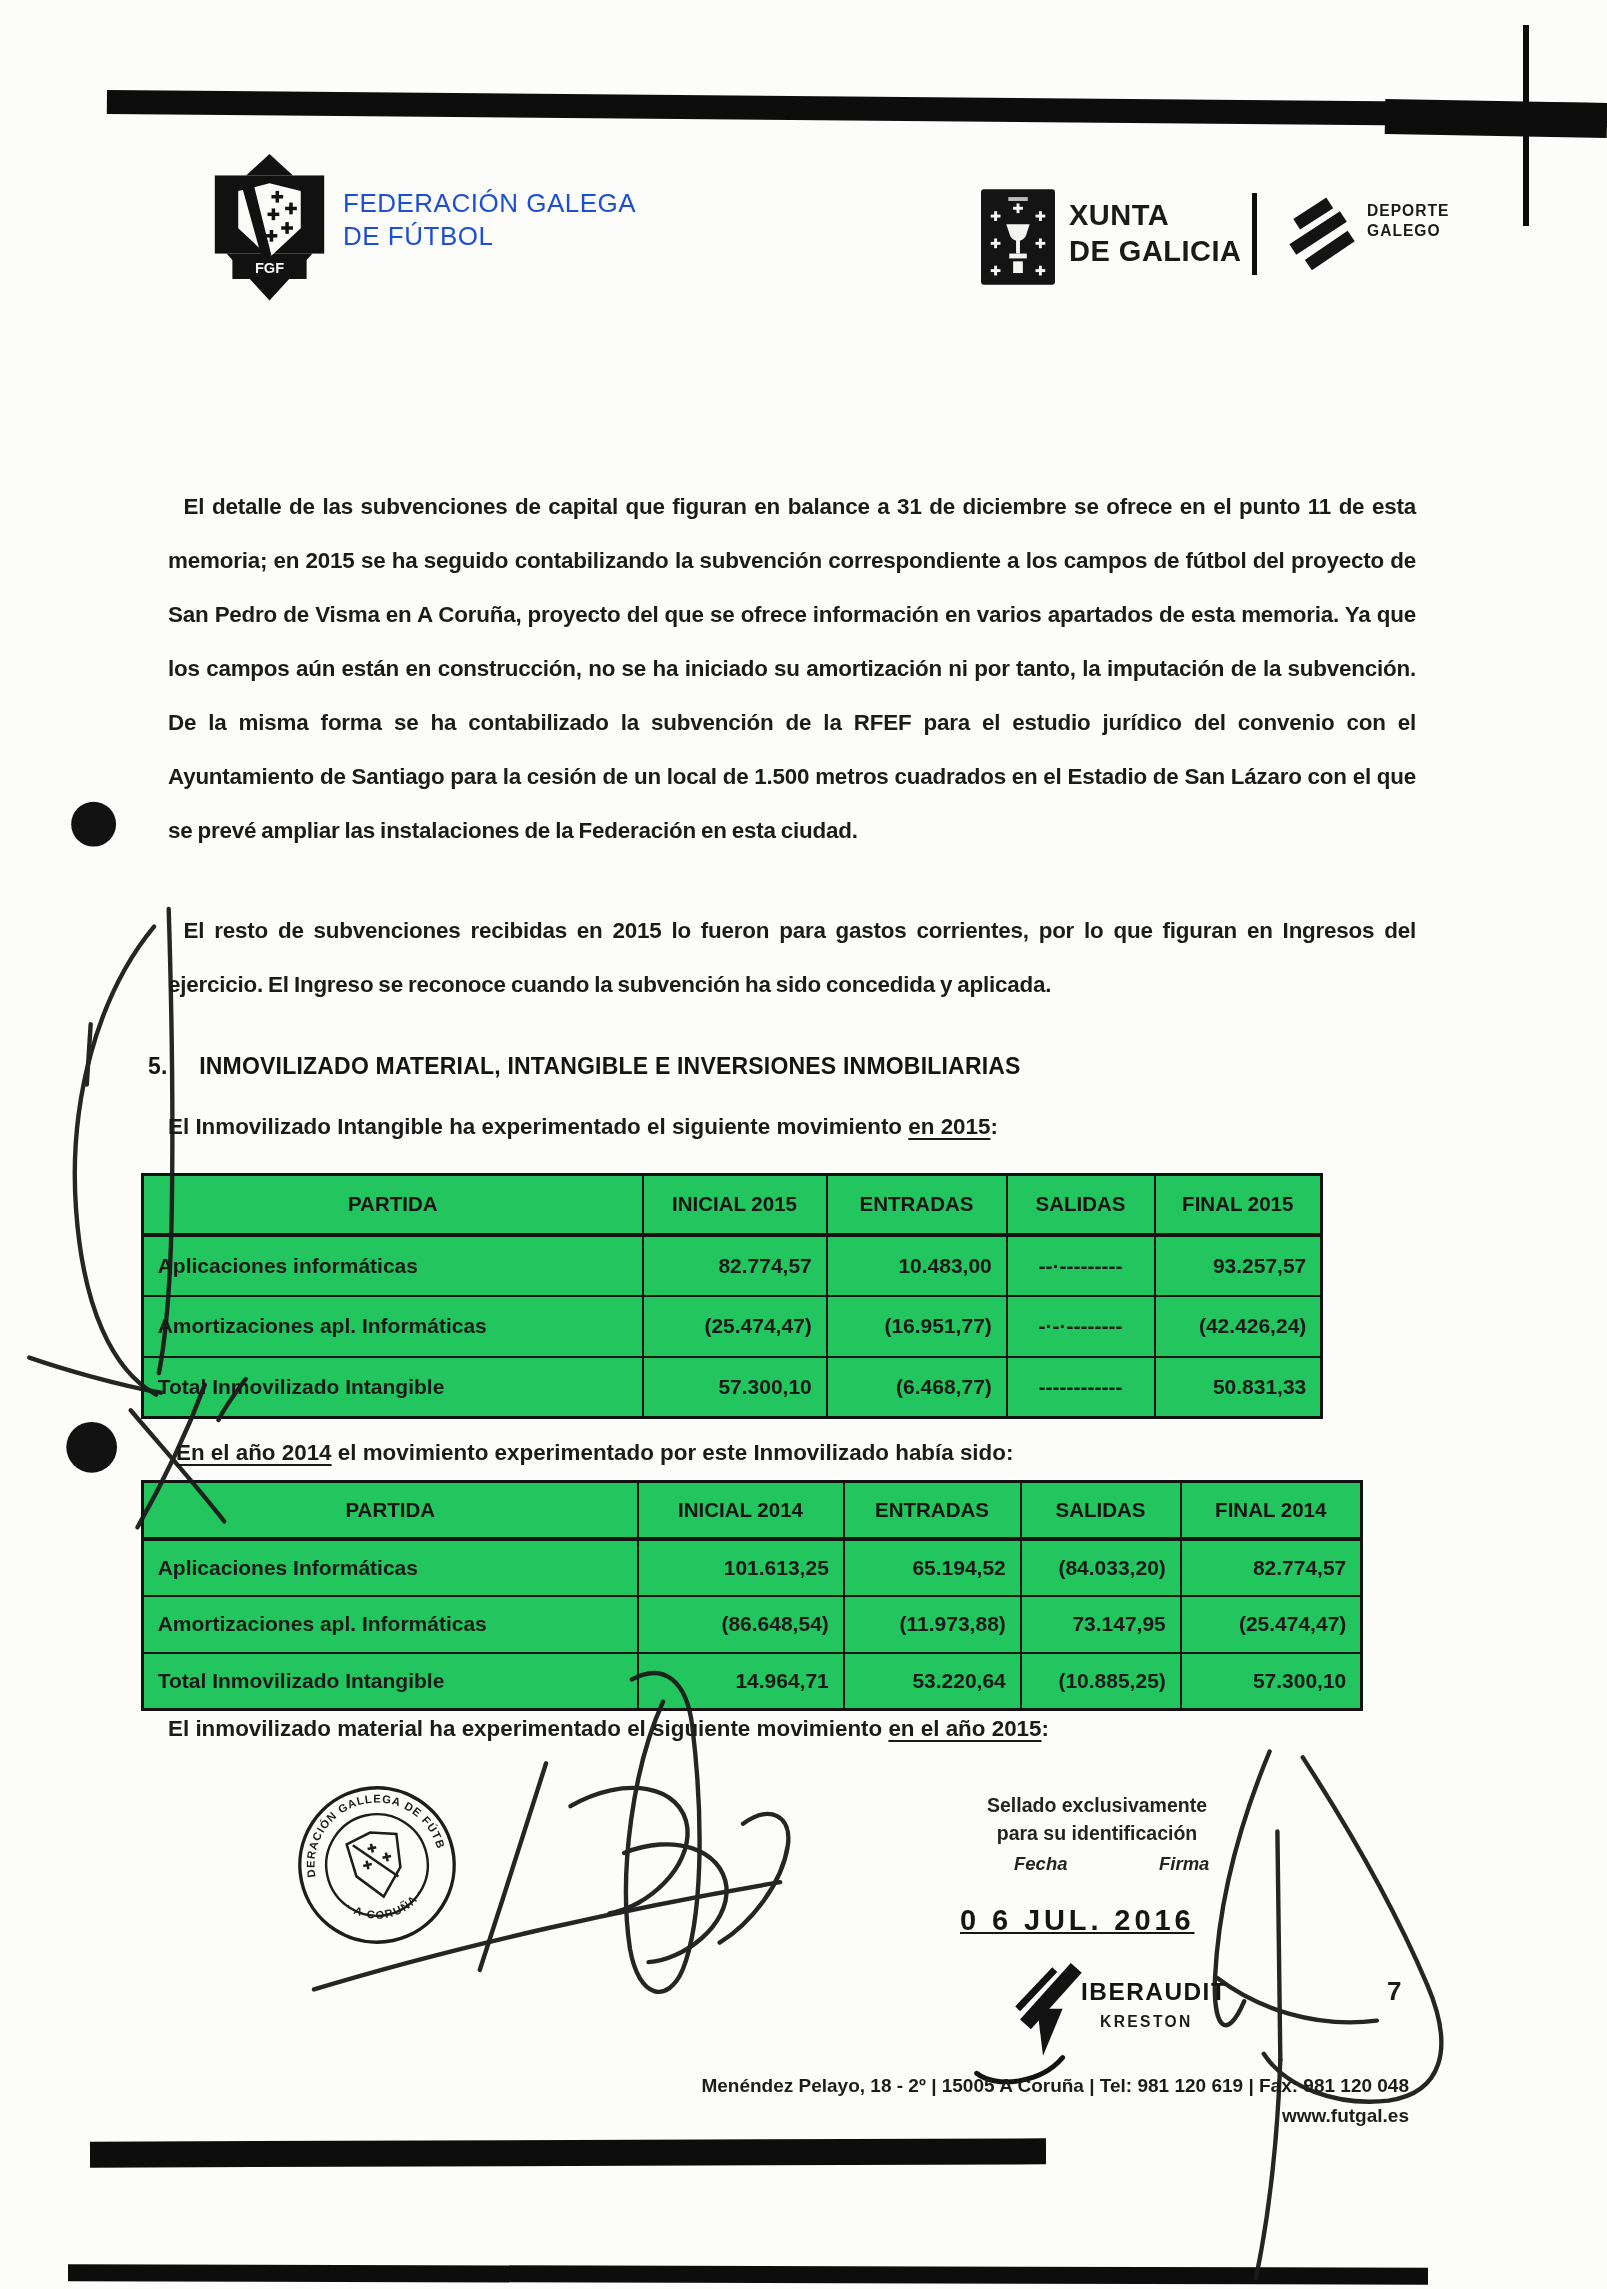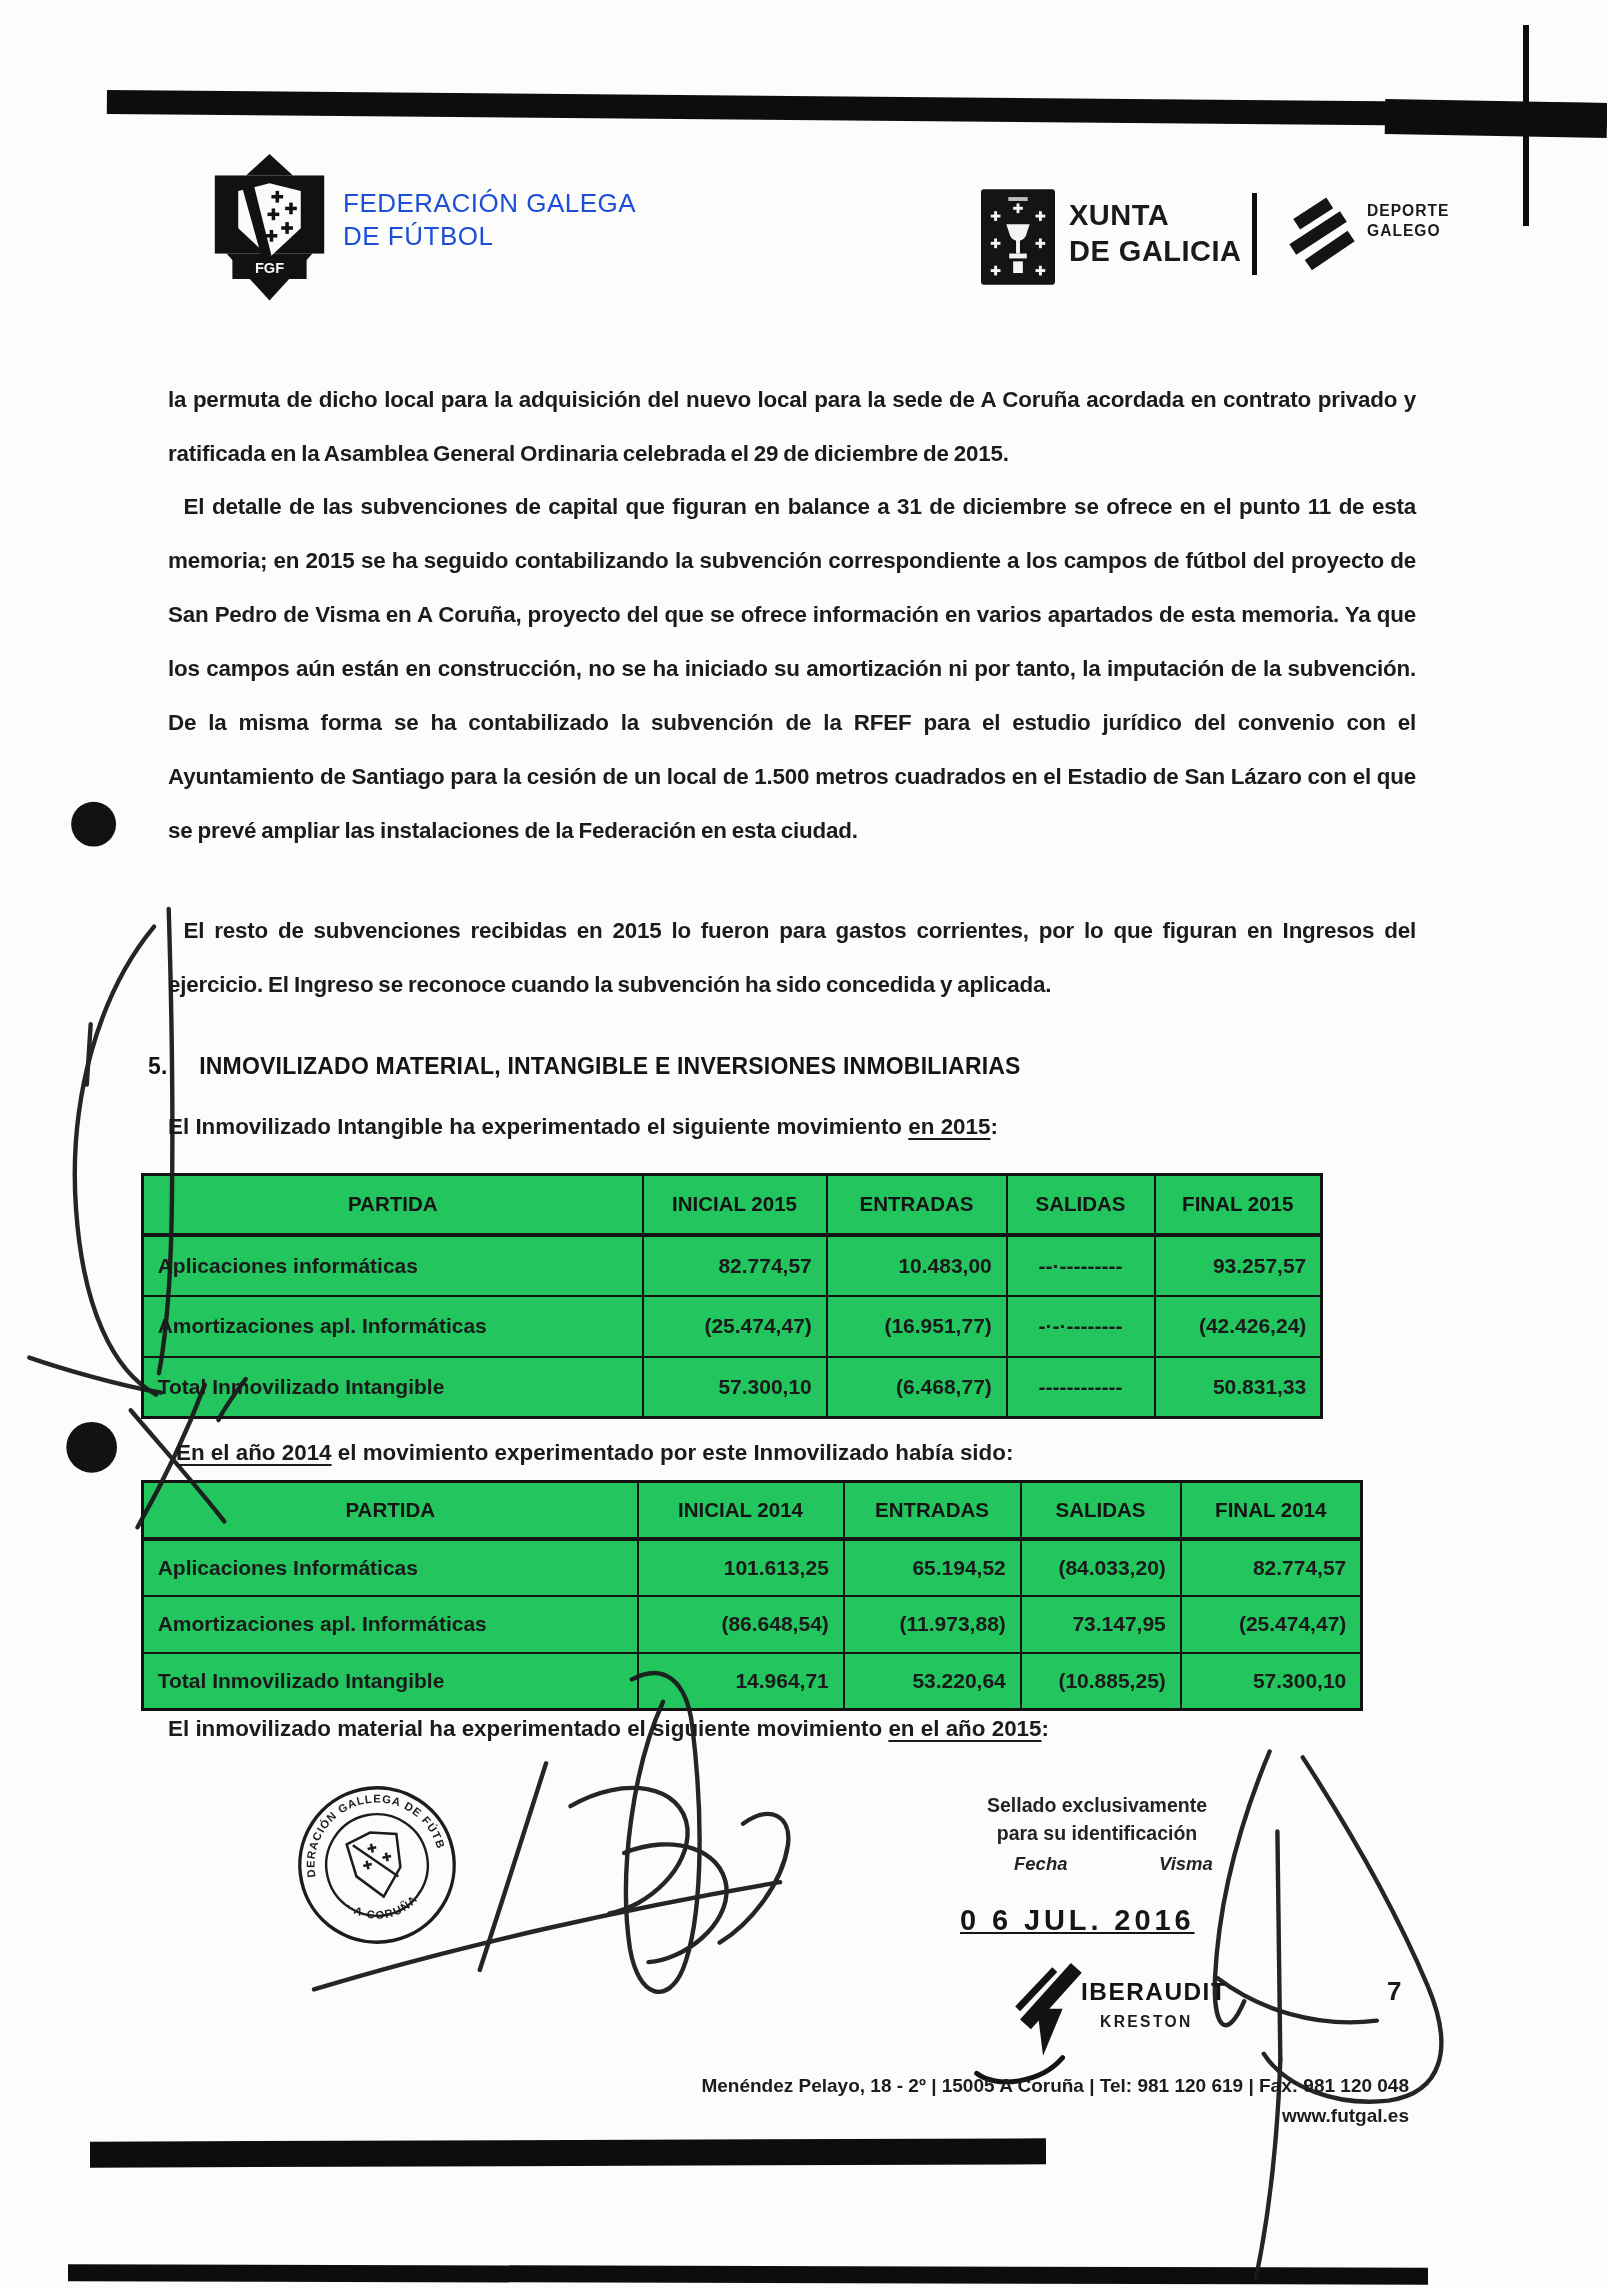--- a/index.html
+++ b/index.html
@@ -122,21 +122,20 @@
         <path d="M 8,54 L 60,20"></path>
         <path d="M 24,70 L 68,40"></path>
       </g>
     </svg>
   </div>
   <div class="abs dep-name" style="left:1367px;top:201px;">
     <div>DEPORTE</div>
     <div>GALEGO</div>
   </div>
 
-  <div class="abs par" style="left:168px;top:373px;width:1248px;">la permuta de dicho local para la adquisición del nuevo local para la sede de A Coruña acordada en contrato privado y ratificada en la Asamblea General Ordinaria celebrada el 29 de diciembre de 2015.</div>
 
   <div class="abs par indent" style="left:168px;top:480px;width:1248px;">El detalle de las subvenciones de capital que figuran en balance a 31 de diciembre se ofrece en el punto 11 de esta memoria; en 2015 se ha seguido contabilizando la subvención correspondiente a los campos de fútbol del proyecto de San Pedro de Visma en A Coruña, proyecto del que se ofrece información en varios apartados de esta memoria. Ya que los campos aún están en construcción, no se ha iniciado su amortización ni por tanto, la imputación de la subvención. De la misma forma se ha contabilizado la subvención de la RFEF para el estudio jurídico del convenio con el Ayuntamiento de Santiago para la cesión de un local de 1.500 metros cuadrados en el Estadio de San Lázaro con el que se prevé ampliar las instalaciones de la Federación en esta ciudad.</div>
 
   <div class="abs par indent" style="left:168px;top:904px;width:1248px;">El resto de subvenciones recibidas en 2015 lo fueron para gastos corrientes, por lo que figuran en Ingresos del ejercicio. El Ingreso se reconoce cuando la subvención ha sido concedida y aplicada.</div>
 
   <div class="abs heading" style="left:148px;top:1053px;width:1317px;">
     <span>5.</span>
     <span style="margin-left:25px;">INMOVILIZADO MATERIAL, INTANGIBLE E INVERSIONES INMOBILIARIAS</span>
   </div>
 
@@ -248,21 +247,21 @@
         <path d="M 72,84 h 9 M 76.5,79.5 v 9"></path>
       </g>
     </svg>
   </div>
 
   <div class="abs sellado" style="left:936px;top:1791px;width:322px;">
     <div>Sellado exclusivamente</div>
     <div>para su identificación</div>
   </div>
   <div class="abs fechafirma" style="left:1014px;top:1853px;">Fecha</div>
-  <div class="abs fechafirma" style="left:1159px;top:1853px;">Visma</div>
+  <div class="abs fechafirma" style="left:1159px;top:1853px;">Firma</div>
   <div class="abs datestamp" style="left:960px;top:1904px;text-decoration:underline;">0 6 JUL. 2016</div>
 
   <div class="abs" style="left:961px;top:1958px;width:127px;height:127px;">
     <svg width="127" height="127" viewBox="0 0 130 130">
       <path d="M 118,10 L 66,68" stroke="#131313" stroke-width="15" fill="none"></path>
       <path d="M 96,12 L 58,52" stroke="#131313" stroke-width="7" fill="none"></path>
       <polygon points="78,52 104,52 84,100" fill="#131313"></polygon>
       <path d="M 16,118 C 36,134 82,128 104,102" stroke="#131313" stroke-width="5" fill="none" stroke-linecap="round"></path>
     </svg>
   </div>

